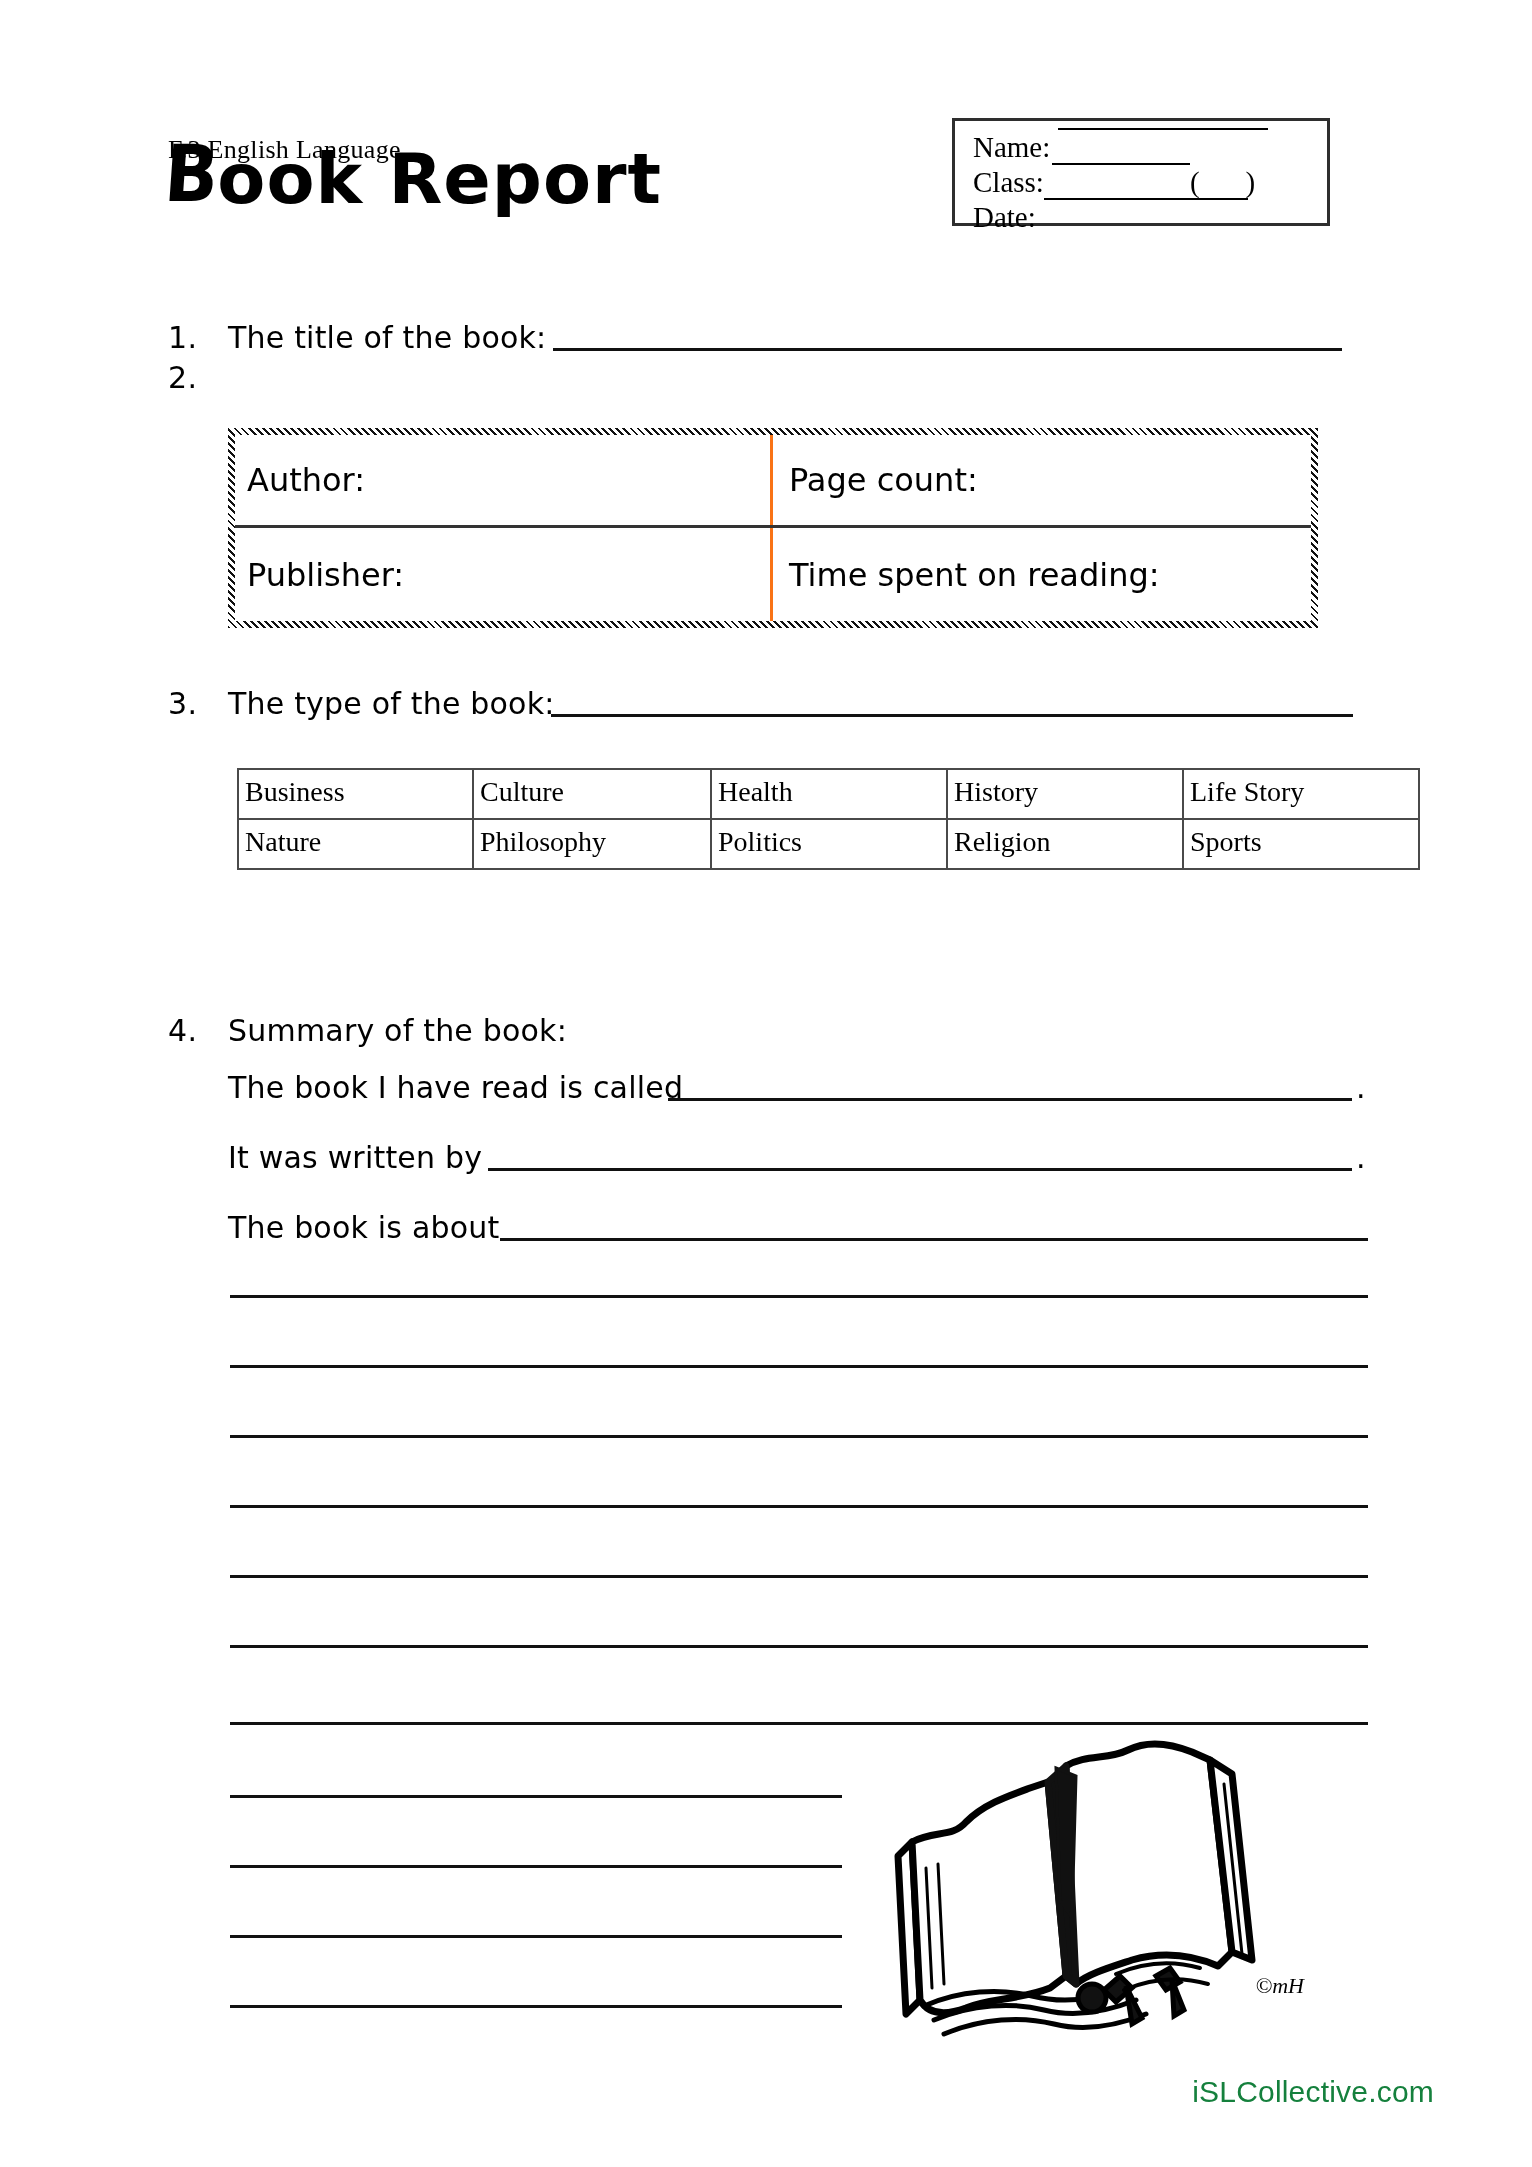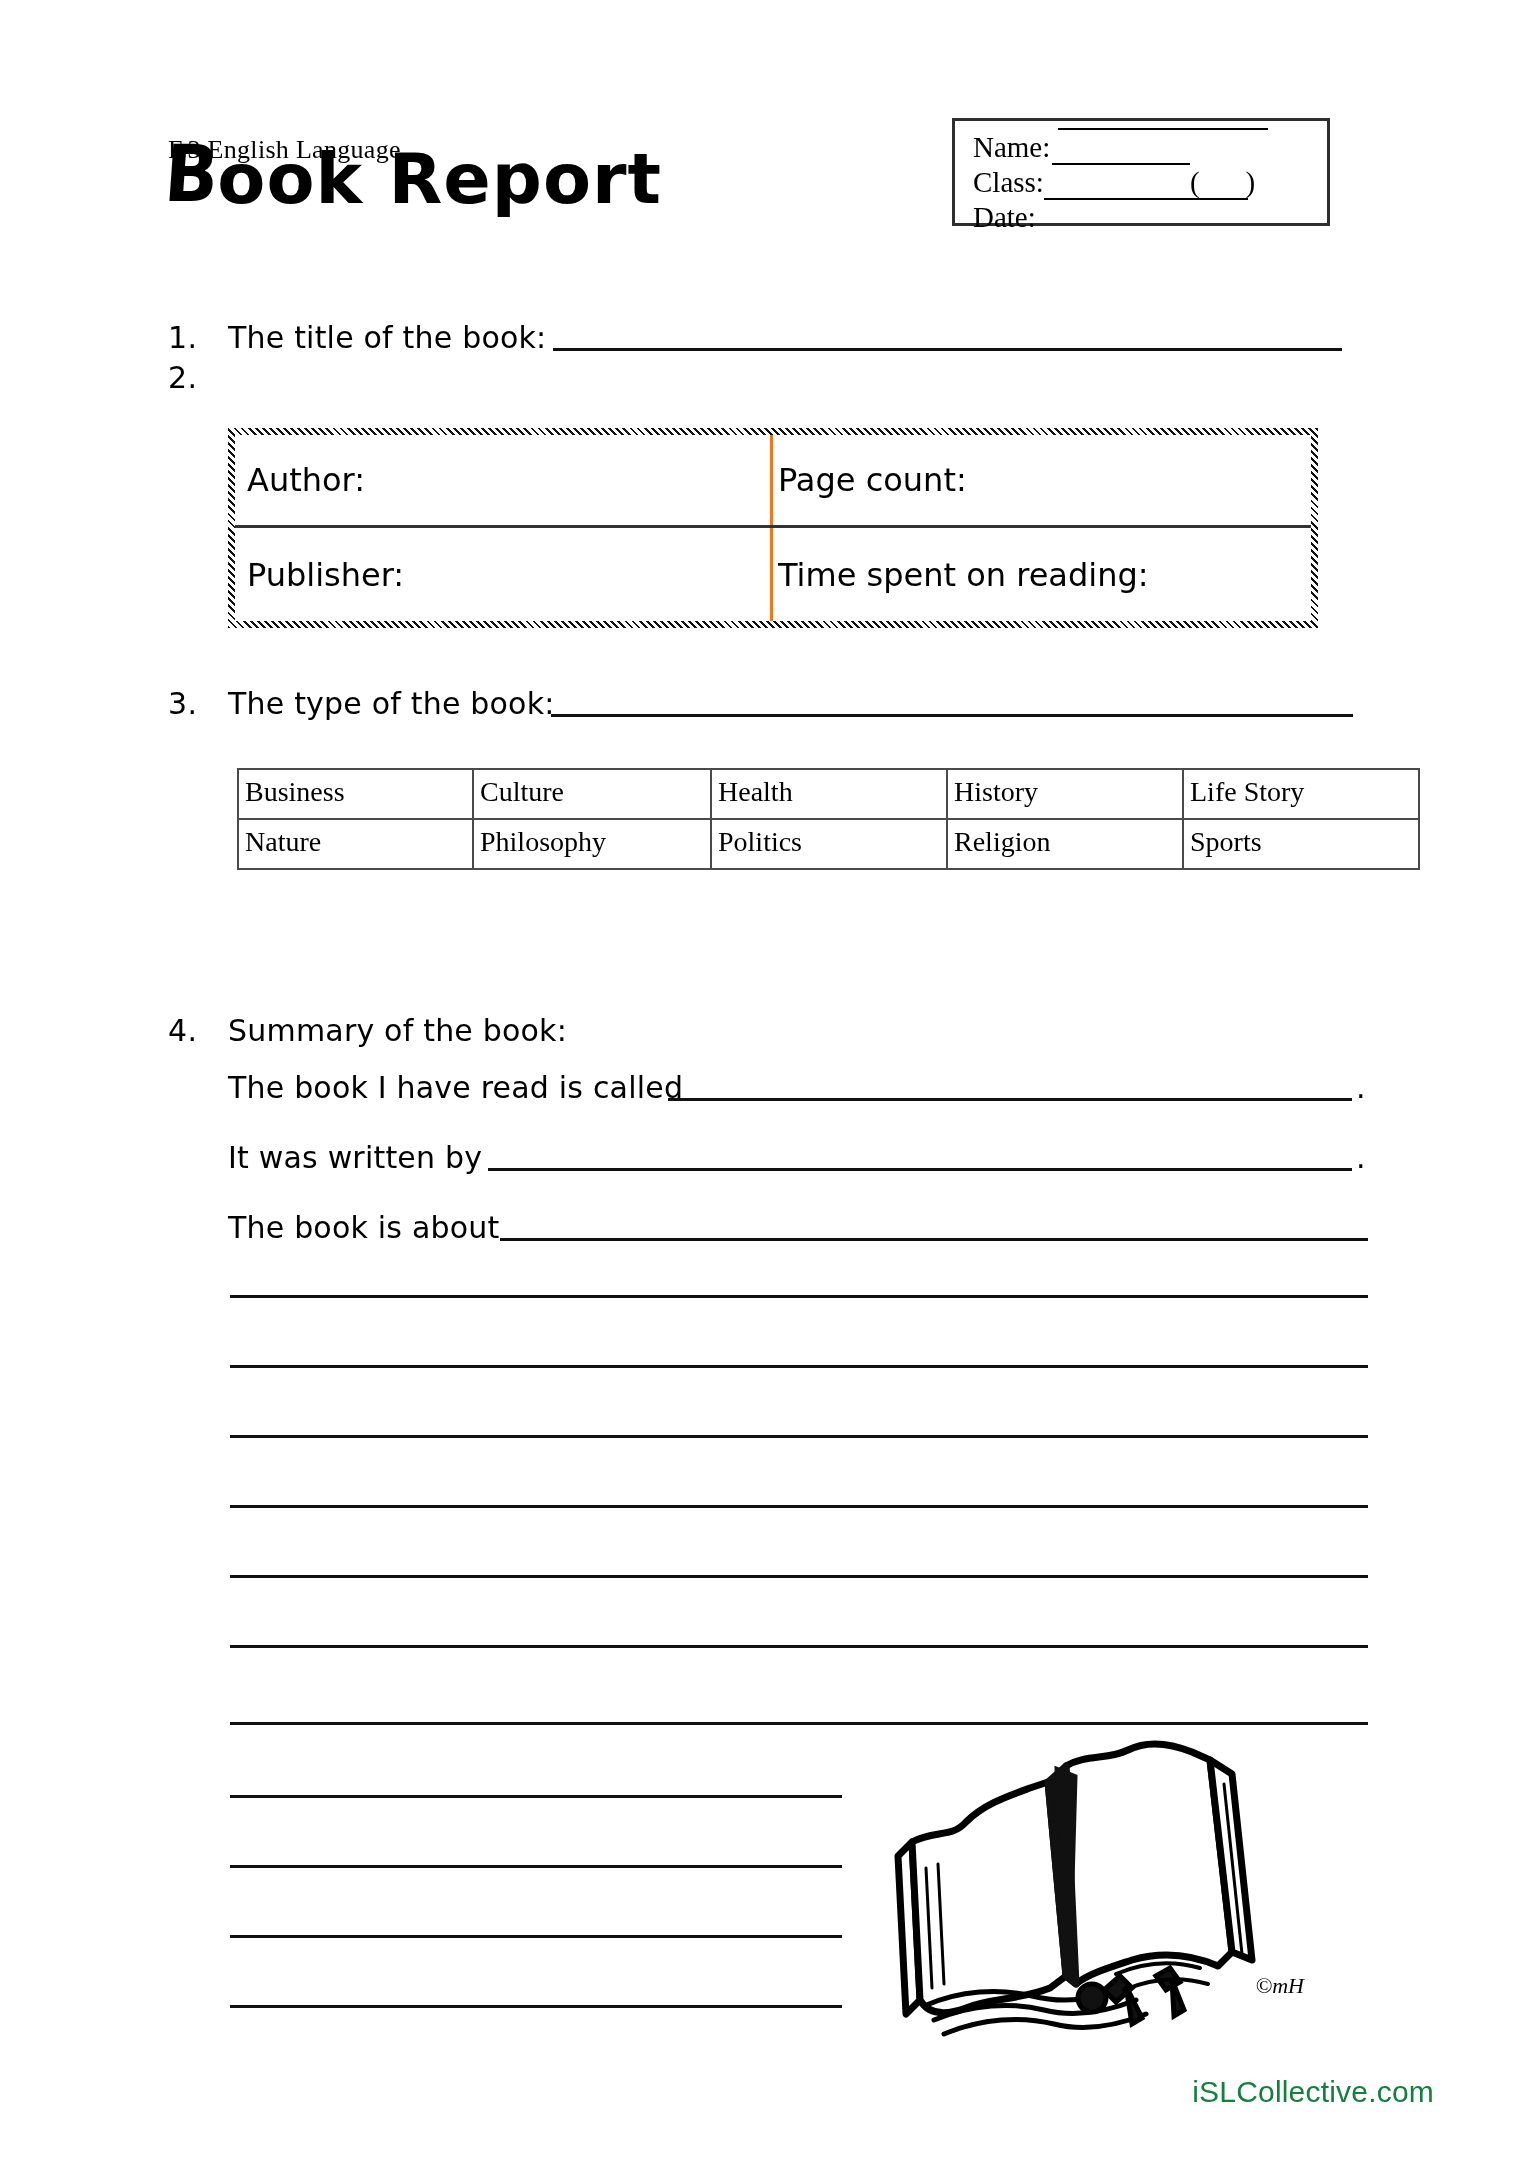--- a/index.html
+++ b/index.html
@@ -139,21 +139,21 @@
   .fancy-cell {
     display: flex;
     align-items: center;
     font-family: "DejaVu Sans", sans-serif;
     font-size: 32px;
     padding-left: 12px;
     box-sizing: border-box;
     white-space: nowrap;
   }
   .fancy-cell.left  { flex: 0 0 50%; border-right: 3px solid #f97316; }
-  .fancy-cell.right { flex: 1 1 auto; padding-left: 5px; }
+  .fancy-cell.right { flex: 1 1 auto; padding-left: 16px; }
 
   
   .types-table {
     position: absolute;
     left: 237px;
     top: 768px;
     width: 1131px;
     border-collapse: collapse;
     table-layout: fixed;
   }

